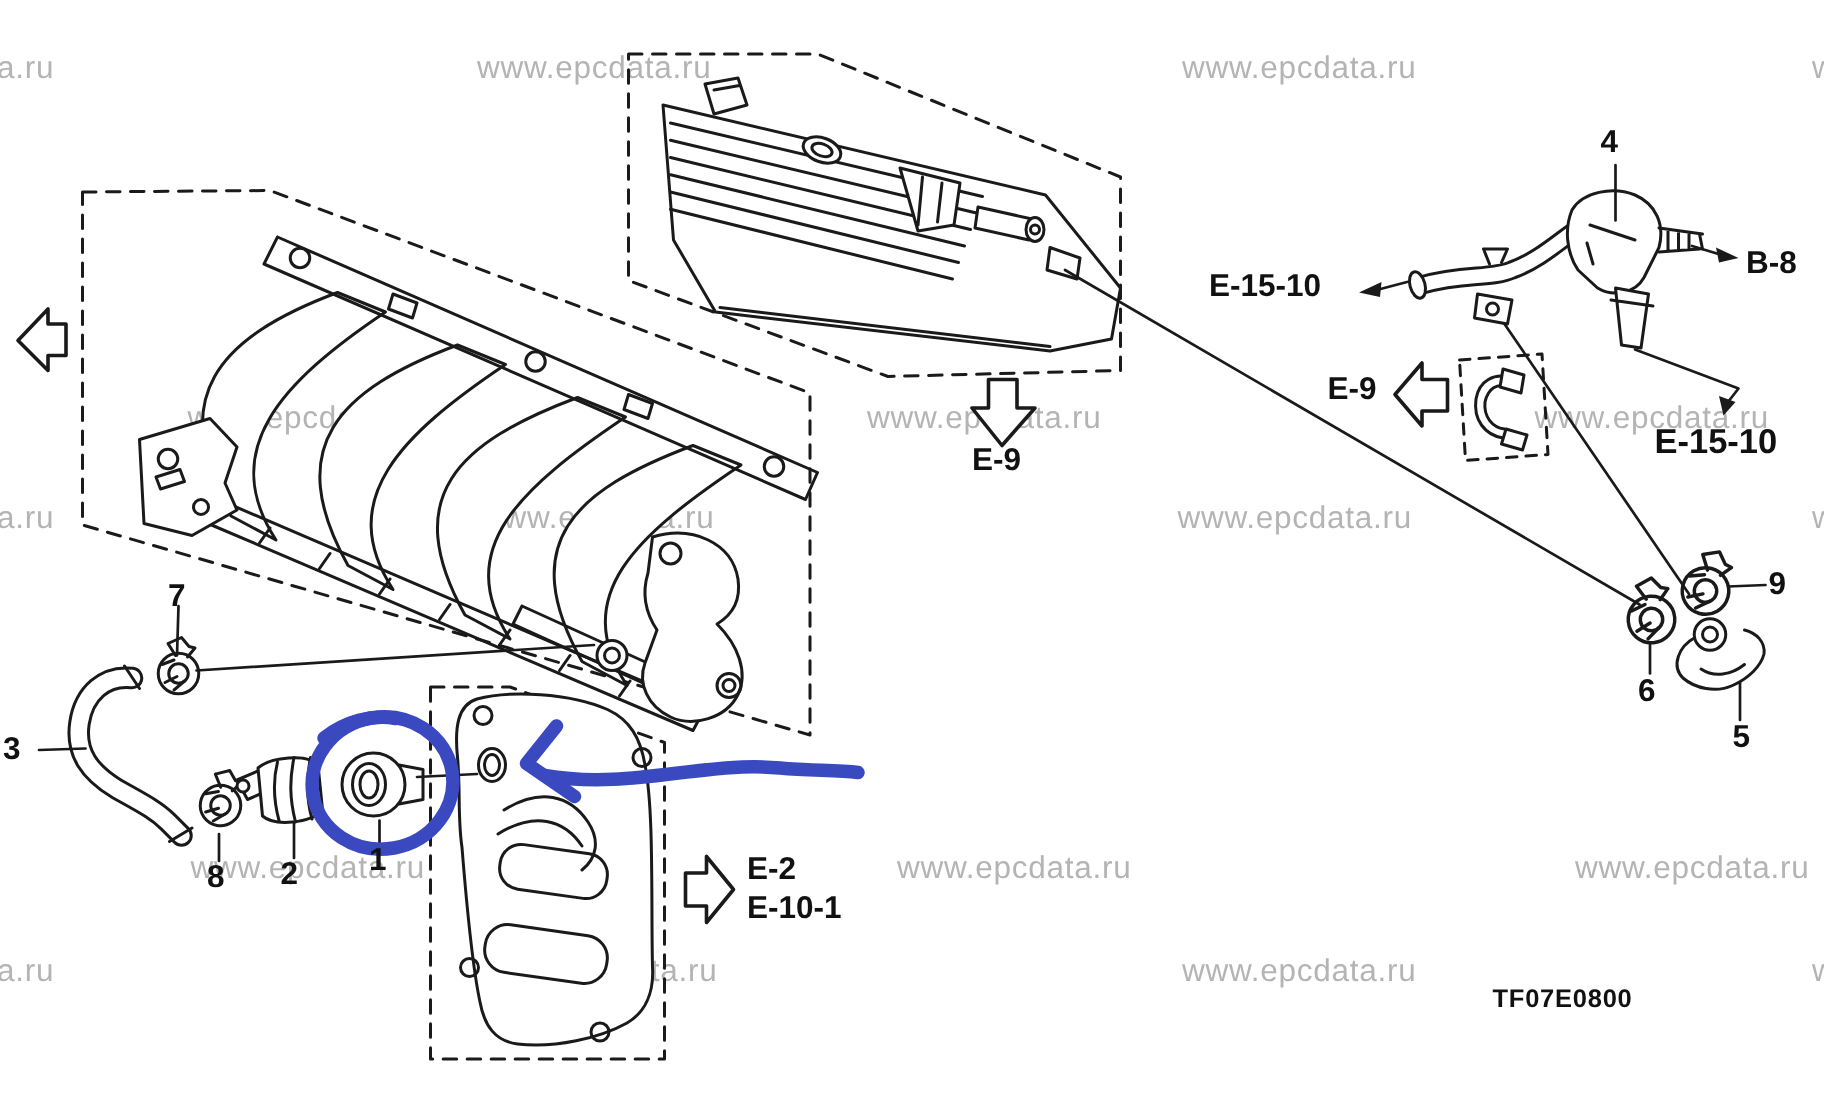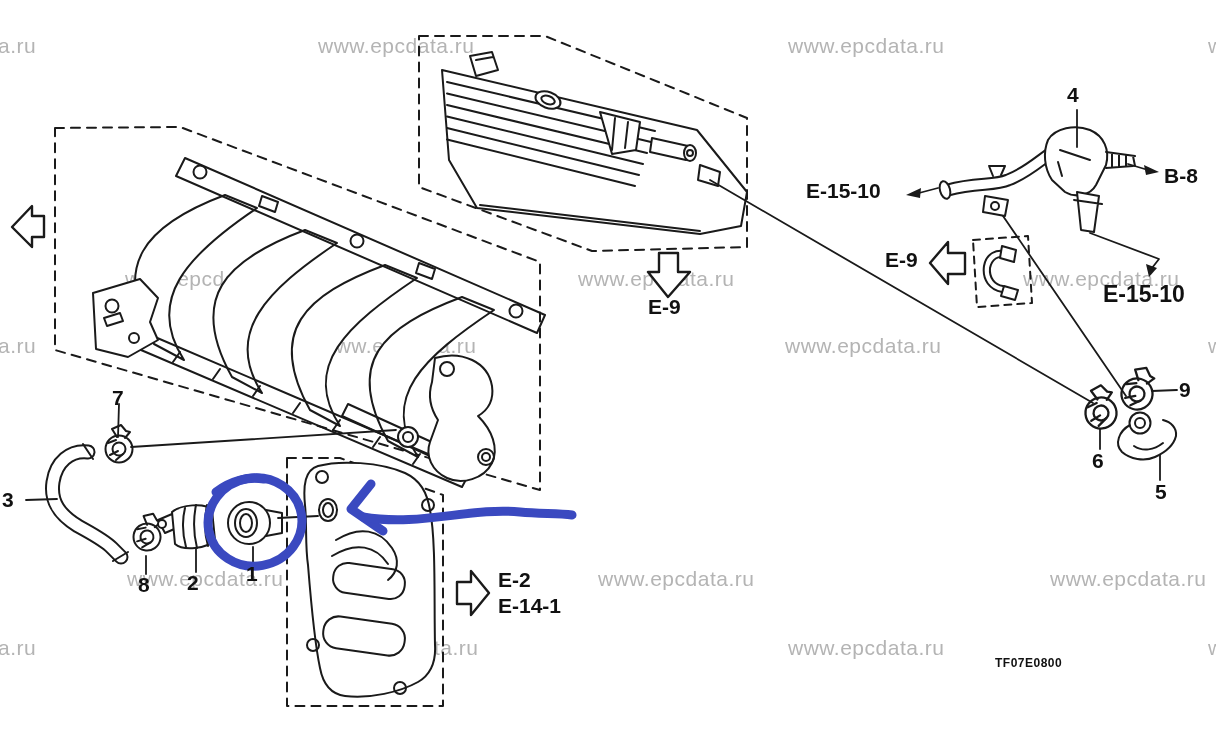--- a/index.html
+++ b/index.html
@@ -11,21 +11,21 @@
   .wm{
     position:absolute;color:#b4b4b4;font-size:21px;letter-spacing:0.5px;
     font-family:"Liberation Sans", sans-serif;white-space:nowrap;
     mix-blend-mode:multiply;pointer-events:none;
   }
   .lbl{
     position:absolute;color:#111111;font-weight:bold;font-size:21px;
     font-family:"Liberation Sans", sans-serif;white-space:nowrap;line-height:1;
   }
   .lbl.big{font-size:23px;}
-  .lbl.code{font-size:12px;letter-spacing:0.5px;}
+  .lbl.code{font-size:17px;letter-spacing:0.5px;}
 </style>
 </head>
 <body>
 
 <div id="canvas">
 
   <div class="wm" style="left:-2px;top:34px">a.ru</div>
   <div class="wm" style="left:318px;top:34px">www.epcdata.ru</div>
   <div class="wm" style="left:788px;top:34px">www.epcdata.ru</div>
   <div class="wm" style="left:1208px;top:34px">w</div>
@@ -225,20 +225,20 @@
   <div class="lbl" style="left:138px;top:574px">8</div>
   <div class="lbl" style="left:187px;top:572px">2</div>
   <div class="lbl" style="left:246px;top:563px">1</div>
   <div class="lbl" style="left:1067px;top:84px">4</div>
   <div class="lbl" style="left:1179px;top:379px">9</div>
   <div class="lbl" style="left:1092px;top:450px">6</div>
   <div class="lbl" style="left:1155px;top:481px">5</div>
 
   <div class="lbl" style="left:648px;top:296px">E-9</div>
   <div class="lbl" style="left:498px;top:569px">E-2</div>
-  <div class="lbl" style="left:498px;top:595px">E-14-1</div>
+  <div class="lbl" style="left:498px;top:595px">E-10-1</div>
   <div class="lbl" style="left:806px;top:180px">E-15-10</div>
   <div class="lbl" style="left:1164px;top:165px">B-8</div>
   <div class="lbl" style="left:885px;top:249px">E-9</div>
   <div class="lbl big" style="left:1103px;top:283px">E-15-10</div>
 
   <div class="lbl code" style="left:995px;top:657px">TF07E0800</div>
 </div>
 
 </body></html>

